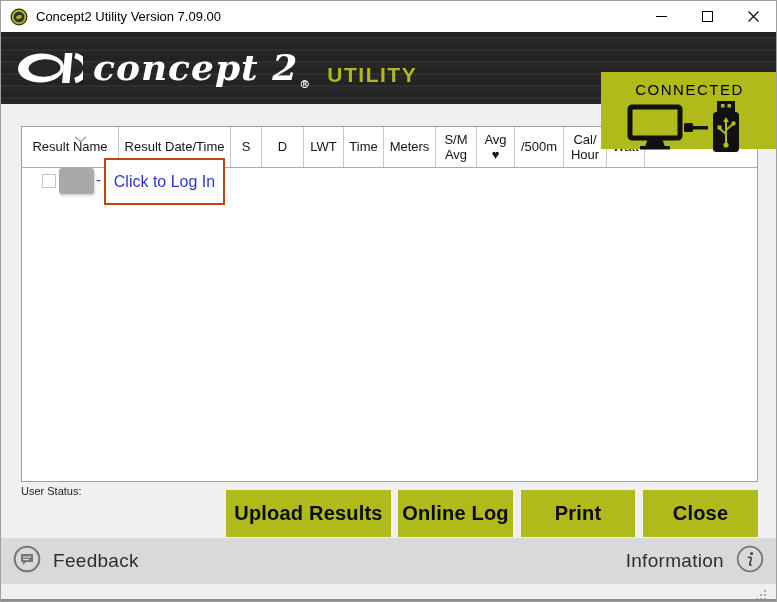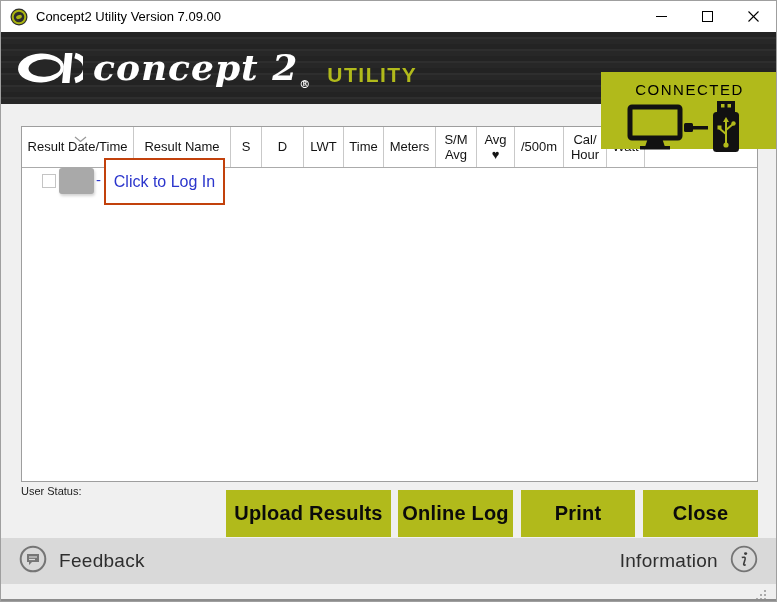--- a/index.html
+++ b/index.html
@@ -44,21 +44,21 @@
 
   .user-status{position:absolute;left:20px;top:484px;font-size:11px;color:#222;}
 
   .btn{position:absolute;top:489px;height:47px;background:#b1ba1b;color:#0b0b0b;display:flex;align-items:center;justify-content:center;font-size:20px;font-weight:bold;letter-spacing:0.2px;cursor:pointer;}
   .btn-upload{left:225px;width:165px;}
   .btn-online{left:397px;width:115px;}
   .btn-print{left:520px;width:114px;}
   .btn-close{left:642px;width:115px;}
 
   
-  .footer{position:absolute;left:0;right:0;top:537px;height:46px;background:#d9d9d9;display:flex;align-items:center;justify-content:space-between;padding:0 18px;box-sizing:border-box;color:#2e2e2e;}
+  .footer{position:absolute;left:0;right:0;top:537px;height:46px;background:#d9d9d9;display:flex;align-items:center;justify-content:space-between;padding:0 12px;box-sizing:border-box;color:#2e2e2e;}
   .footer-group{display:flex;align-items:center;gap:12px;font-size:19px;letter-spacing:0.3px;cursor:pointer;}
 
   .bottom-strip{position:absolute;left:0;right:0;top:583px;height:15px;background:#efefef;}
   .grip{position:absolute;right:9px;top:3px;}
   .bottom-border{position:absolute;left:0;right:0;bottom:0;height:2px;background:#8c8c8c;}
 </style>
 </head>
 <body>
 
 <div class="window">
@@ -129,26 +129,26 @@
     </div>
   </div>
 
   <div class="table-panel">
     <span class="sort-chevron">
       <svg width="13" height="7">
           <polyline points="1,1 6.5,5.5 12,1" fill="none" stroke="#9a9a9a" stroke-width="1.3"></polyline>
         </svg>
     </span>
     <div class="thead">
+      <div class="hcell c1">
+        <span>Result Name</span>
+          <span></span>
+      </div>
       <div class="hcell c0">
         <span>Result Date/Time</span>
-          <span></span>
-      </div>
-      <div class="hcell c1">
-        <span>Result Name</span>
           <span></span>
       </div>
       <div class="hcell c2">
         <span>S</span>
           <span></span>
       </div>
       <div class="hcell c3">
         <span>D</span>
           <span></span>
       </div>

